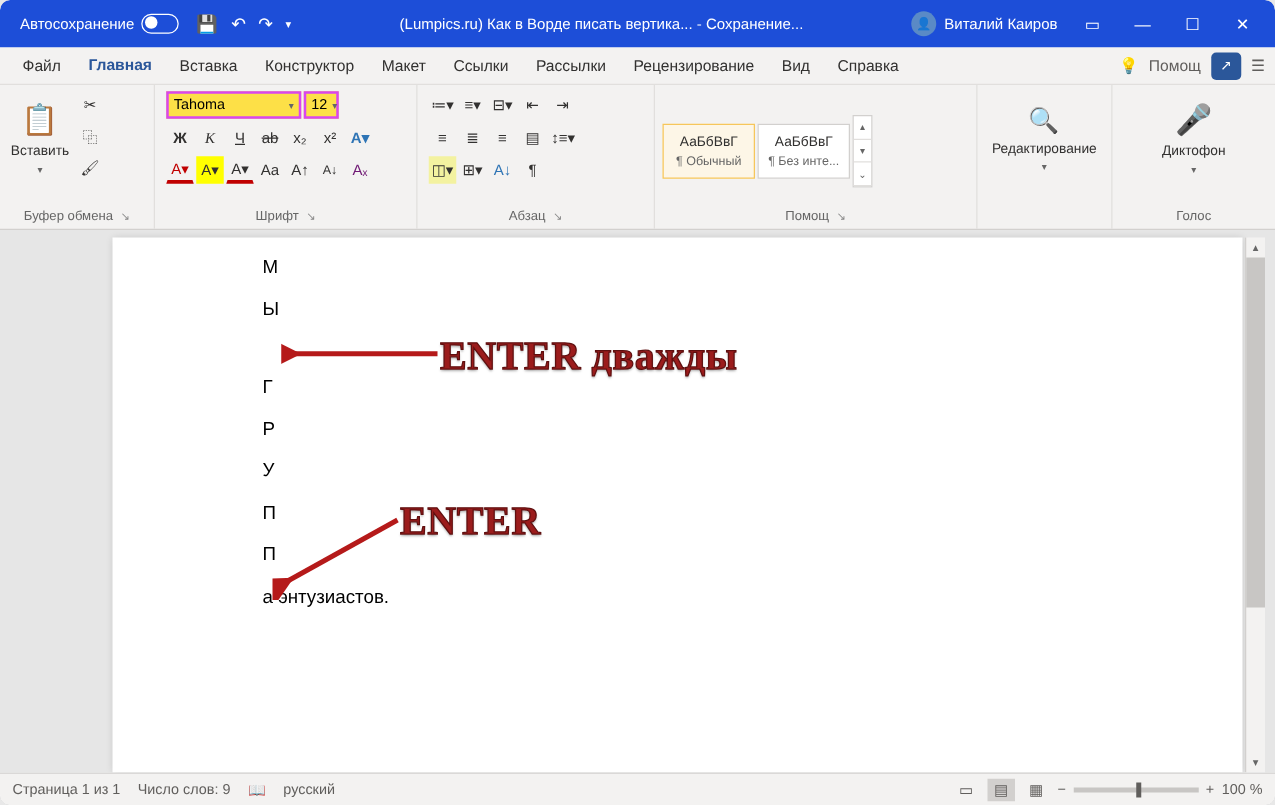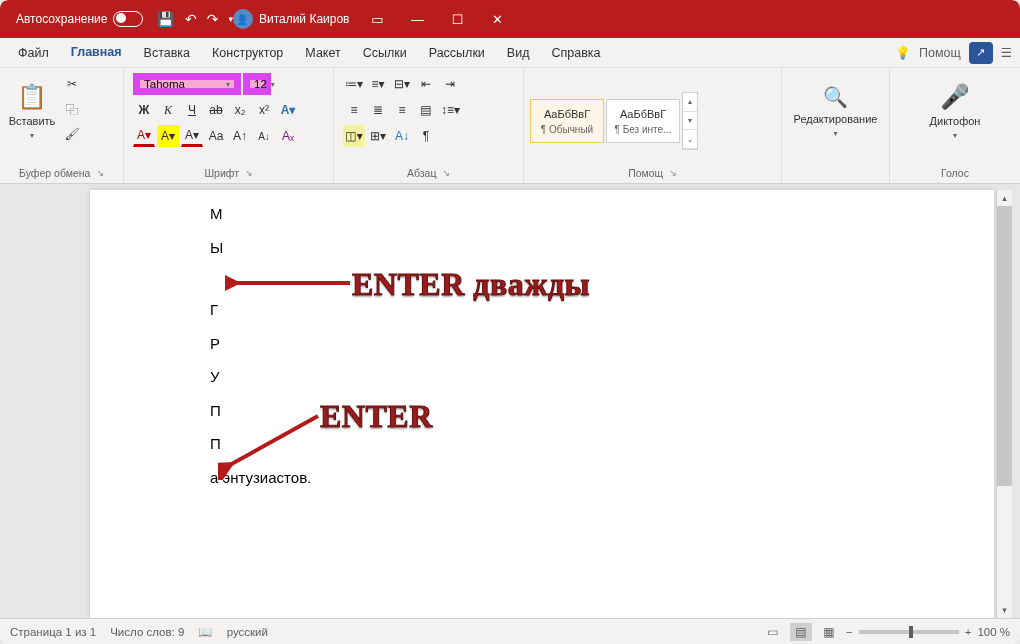--- a/index.html
+++ b/index.html
@@ -1,20 +1,20 @@
 <!DOCTYPE html>
 <html><head>
 <meta charset="utf-8">
 <style>
   * { box-sizing: border-box; margin: 0; padding: 0; font-family: "Segoe UI", Tahoma, sans-serif; }
   body { background: #e8e8e8; width: 1020px; height: 644px; overflow: hidden; position: relative; border-radius: 8px; }
   .window { width: 1020px; height: 644px; background: #fff; display: flex; flex-direction: column; border-radius: 8px; overflow: hidden; box-shadow: 0 0 8px rgba(0,0,0,.2); }
 
   
-  .titlebar { height: 38px; background: #b91c1c; display: flex; align-items: center; color: #fff; font-size: 12px; padding: 0 6px; }
+  .titlebar { height: 38px; background: #1d4ed8; display: flex; align-items: center; color: #fff; font-size: 12px; padding: 0 6px; }
   .titlebar .autosave { display: flex; align-items: center; gap: 6px; margin-left: 10px; }
   .toggle { width: 30px; height: 16px; border: 1px solid #fff; border-radius: 8px; position: relative; }
   .toggle::after { content: ""; position: absolute; left: 2px; top: 1px; width: 10px; height: 10px; background: #fff; border-radius: 50%; }
   .titlebar .qat { display: flex; gap: 10px; margin-left: 14px; align-items: center; }
   .titlebar .qat span { font-size: 14px; }
   .titlebar .title { flex: 1; text-align: center; white-space: nowrap; overflow: hidden; text-overflow: ellipsis; padding: 0 8px; }
   .titlebar .user { display: flex; align-items: center; gap: 6px; margin-right: 8px; }
   .titlebar .winbtns { display: flex; }
   .titlebar .winbtn { width: 40px; height: 38px; display: flex; align-items: center; justify-content: center; font-size: 13px; }
   .avatar { width: 20px; height: 20px; background: #5a8ac6; border-radius: 50%; display: flex; align-items: center; justify-content: center; font-size: 10px; }
@@ -33,21 +33,21 @@
   .group-body { flex: 1; display: flex; align-items: flex-start; }
   .group-label { font-size: 10.5px; color: #666; text-align: center; padding: 2px 0 4px 0; display: flex; justify-content: center; align-items: center; gap: 4px; }
   .group-label .dl { font-size: 9px; color: #888; margin-left: 2px; }
   .bigbtn { display: flex; flex-direction: column; align-items: center; justify-content: center; width: 52px; height: 80px; font-size: 11px; color: #323130; gap: 4px; }
   .bigbtn .ico { font-size: 24px; color: #2b579a; }
   .vcol { display: flex; flex-direction: column; gap: 3px; padding: 2px 3px; }
   .hrow { display: flex; gap: 2px; align-items: center; }
   .smallbtn { min-width: 22px; height: 22px; display: flex; align-items: center; justify-content: center; font-size: 12px; color: #323130; border: 1px solid transparent; padding: 0 1px; }
   .smallbtn.b { font-weight: bold; }
   .smallbtn.i { font-style: italic; font-family: serif; }
-  .sel { height: 22px; border: 7px solid #d946ef; background: #f9a8d4; font-size: 11.5px; padding: 0 4px; display: flex; align-items: center; justify-content: space-between; }
+  .sel { height: 22px; border: 2px solid #d946ef; background: #fde047; font-size: 11.5px; padding: 0 4px; display: flex; align-items: center; justify-content: space-between; }
   .sel .dd { font-size: 8px; color: #666; margin-left: 4px; }
   .fontname { width: 108px; }
   .fontsize { width: 28px; }
 
   .stylebox { width: 74px; height: 44px; border: 1px solid #d2d0ce; background: #fff; display: flex; flex-direction: column; align-items: center; justify-content: center; font-size: 10px; color: #323130; margin-right: 2px; }
   .stylebox .prev { font-size: 11px; color: #323130; margin-bottom: 4px; }
   .stylebox.blue .prev { color: #2e74b5; }
   .stylebox.sel { border-color: #f6c65b; background: #fdf6e7; }
   .stylebox .lbl { font-size: 10px; color: #666; white-space: nowrap; overflow: hidden; width: 100%; text-align: center; }
   .style-scroll { width: 16px; height: 58px; border: 1px solid #d2d0ce; background: #fff; display: flex; flex-direction: column; }
@@ -86,40 +86,46 @@
     <div class="autosave">
       <span>Автосохранение</span>
       <div class="toggle"></div>
     </div>
     <div class="qat">
       <span>💾</span>
       <span>↶</span>
       <span>↷</span>
       <span style="font-size:9px;">▾</span>
     </div>
+    <div class="title">
+      <span>(Lumpics.ru) Как в Ворде писать вертика...</span>
+      <span style="opacity:.85;"> - </span>
+      <span>Сохранение...</span>
+    </div>
     <div class="user">
       <div class="avatar">👤</div>
       <span>Виталий Каиров</span>
     </div>
     <div class="winbtns">
       <div class="winbtn">▭</div>
       <div class="winbtn">—</div>
       <div class="winbtn">☐</div>
       <div class="winbtn">✕</div>
     </div>
   </div>
 
   <div class="tabs">
     <div class="tab">Файл</div>
     <div class="tab active">Главная</div>
     <div class="tab">Вставка</div>
     <div class="tab">Конструктор</div>
     <div class="tab">Макет</div>
     <div class="tab">Ссылки</div>
     <div class="tab">Рассылки</div>
+    <div class="tab">Рецензирование</div>
     <div class="tab">Вид</div>
     <div class="tab">Справка</div>
     <div class="right">
       <span>💡</span>
       <span>Помощ</span>
       <div class="sharebtn">↗</div>
       <span>☰</span>
     </div>
   </div>
 

